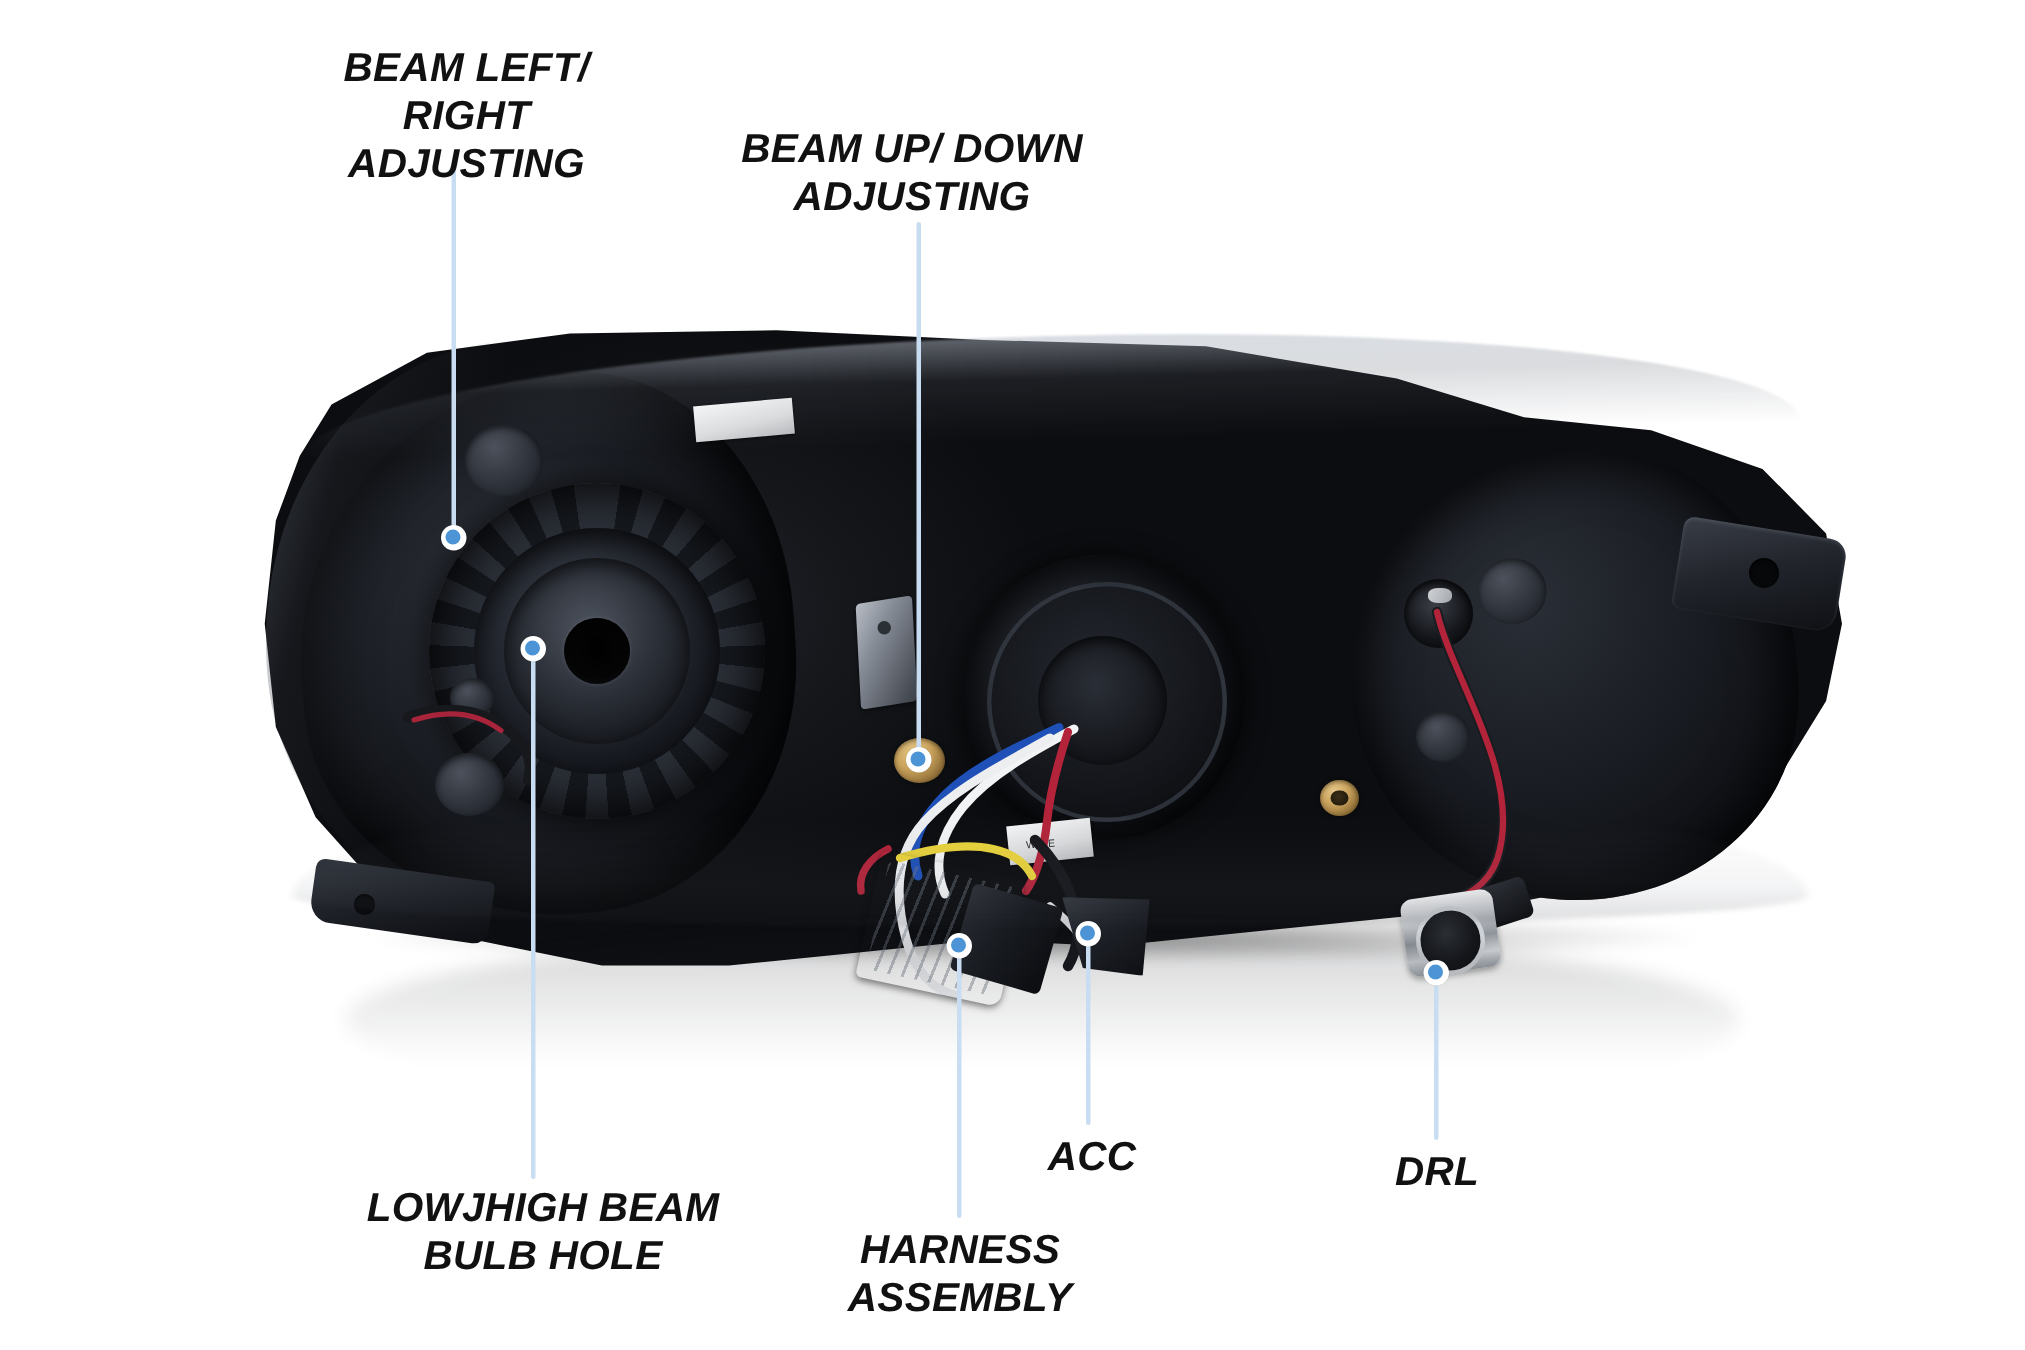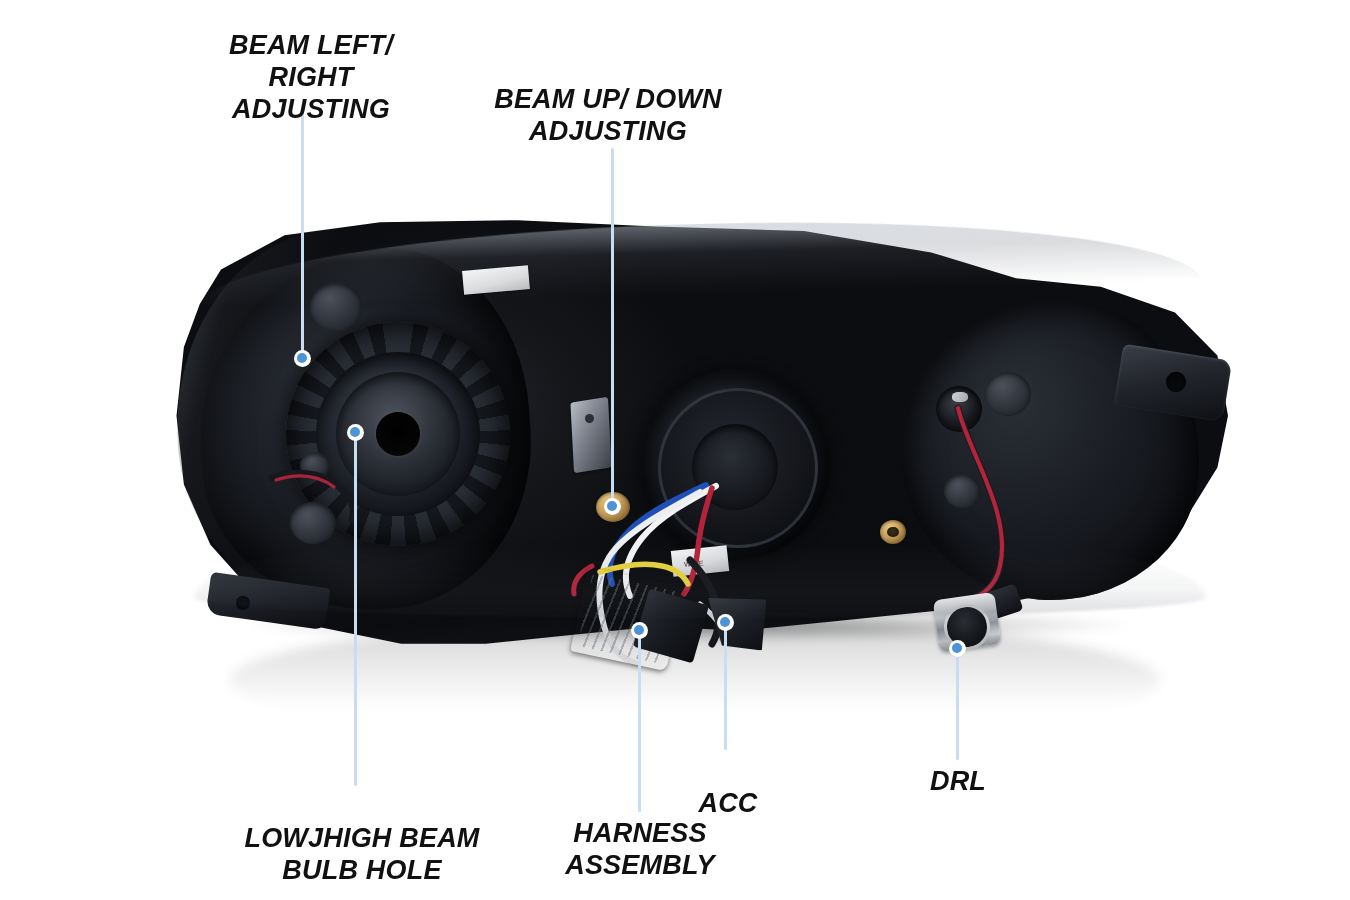--- a/index.html
+++ b/index.html
@@ -449,26 +449,26 @@
       <div class="leader" style="left: 300.5px; top: 108px; width: 3px; height: 250px; background: rgb(201, 221, 242);"></div>
       <div class="leader-dot" style="left: 293.5px; top: 349.5px;"></div>
       <div class="callout-label" style="left: 196px; top: 30px; width: 230px; font-size: 27px; color: rgb(17, 17, 17);">BEAM LEFT/ RIGHT
 ADJUSTING</div>
       <div class="leader" style="left: 610.5px; top: 148px; width: 3px; height: 358px; background: rgb(201, 221, 242);"></div>
       <div class="leader-dot" style="left: 603.5px; top: 497.5px;"></div>
       <div class="callout-label" style="left: 493px; top: 84px; width: 230px; font-size: 27px; color: rgb(17, 17, 17);">BEAM UP/ DOWN
 ADJUSTING</div>
       <div class="leader" style="left: 353.5px; top: 432px; width: 3px; height: 354px; background: rgb(201, 221, 242);"></div>
       <div class="leader-dot" style="left: 346.5px; top: 423.5px;"></div>
-      <div class="callout-label" style="left: 237px; top: 790px; width: 250px; font-size: 27px; color: rgb(17, 17, 17); margin-top: 33px;">LOWJHIGH BEAM
+      <div class="callout-label" style="left: 237px; top: 790px; width: 250px; font-size: 27px; color: rgb(17, 17, 17);">LOWJHIGH BEAM
 BULB HOLE</div>
       <div class="leader" style="left: 637.5px; top: 630px; width: 3px; height: 182px; background: rgb(201, 221, 242);"></div>
       <div class="leader-dot" style="left: 630.5px; top: 621.5px;"></div>
       <div class="callout-label" style="left: 505px; top: 818px; width: 270px; font-size: 27px; color: rgb(17, 17, 17); text-align: center;">HARNESS ASSEMBLY</div>
       <div class="leader" style="left: 723.5px; top: 622px; width: 3px; height: 128px; background: rgb(201, 221, 242);"></div>
       <div class="leader-dot" style="left: 716.5px; top: 613.5px;"></div>
-      <div class="callout-label" style="left: 688px; top: 788px; width: 80px; font-size: 27px; color: rgb(17, 17, 17);">ACC</div>
+      <div class="callout-label" style="left: 688px; top: 756px; width: 80px; font-size: 27px; color: rgb(17, 17, 17);">ACC</div>
       <div class="leader" style="left: 955.5px; top: 648px; width: 3px; height: 112px; background: rgb(201, 221, 242);"></div>
       <div class="leader-dot" style="left: 948.5px; top: 639.5px;"></div>
       <div class="callout-label" style="left: 918px; top: 766px; width: 80px; font-size: 27px; color: rgb(17, 17, 17);">DRL</div>
     </div>
 
 </div>
 
 </body></html>

